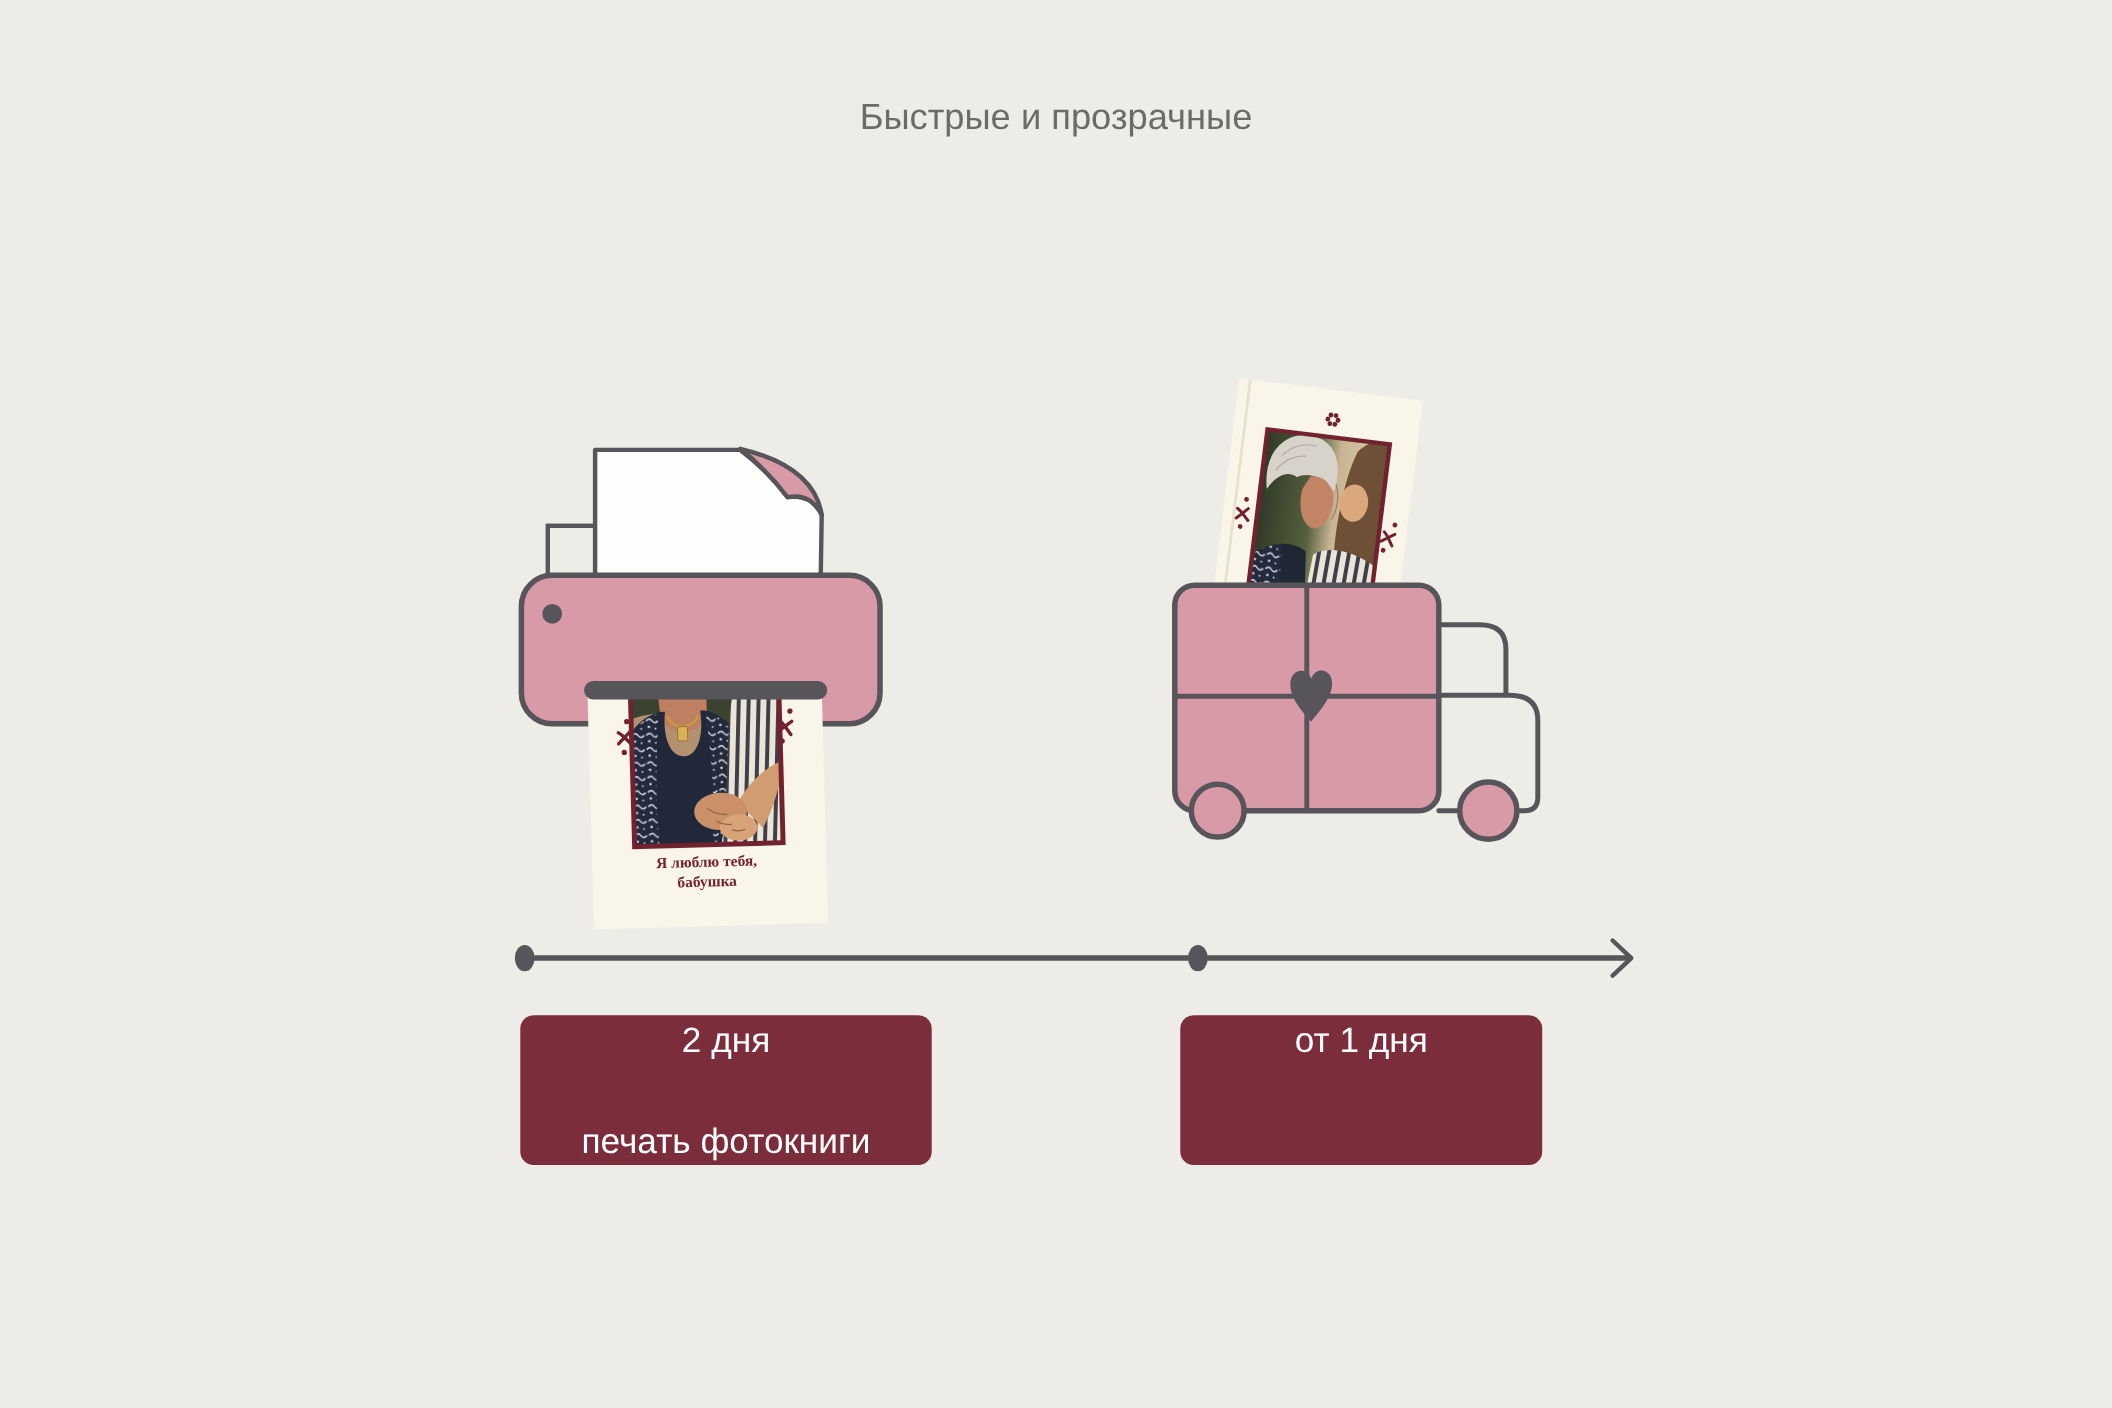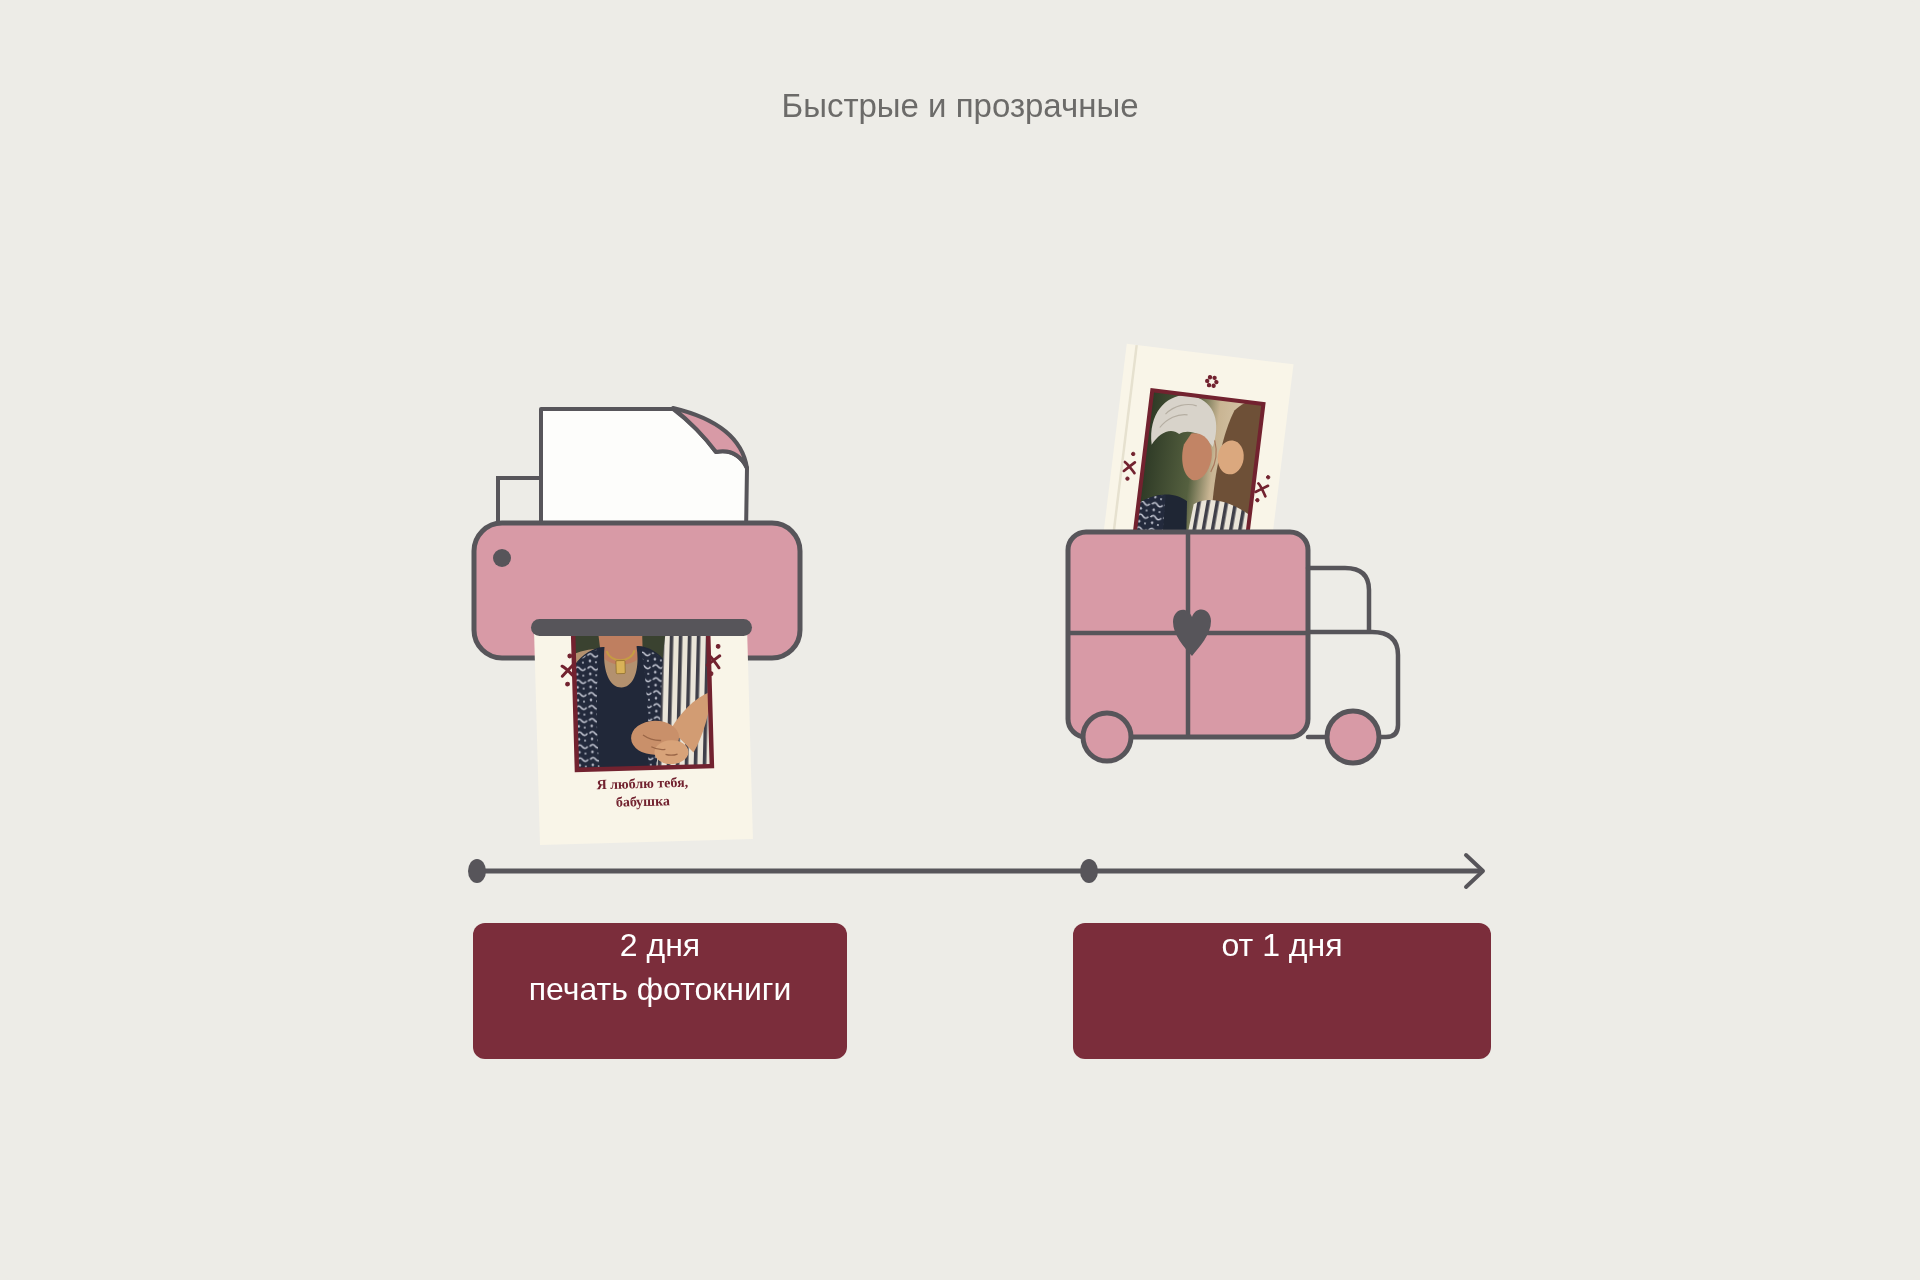--- a/index.html
+++ b/index.html
@@ -24,25 +24,25 @@
   .title{
     position:absolute;top:84px;left:0;width:100%;
     text-align:center;font-size:33px;line-height:44px;
     color:var(--title-text);
   }
   svg.art{position:absolute;left:0;top:0;}
   .badge{
     position:absolute;top:923px;height:136px;
     background:var(--maroon);border-radius:12px;
     color:var(--button-text);
-    display:flex;flex-direction:column;align-items:center;justify-content:flex-start;
+    display:flex;flex-direction:column;align-items:center;justify-content:space-between;
     font-size:32px;line-height:44px;text-align:center;
   }
   .badge-printing{left:473px;width:374px;}
-  .badge-delivery{left:1073px;width:418px;}
+  .badge-delivery{left:1073px;width:329px;}
   .caption{
     font-family:"Liberation Serif", serif;font-weight:bold;
     font-size:14px;fill:var(--maroon-dark);text-anchor:middle;
   }
   .s-gray{stroke:var(--outline-gray);}
   .f-gray{fill:var(--outline-gray);}
   .f-pink{fill:var(--pink);}
   .f-cream{fill:var(--cream);}
   .f-paper{fill:var(--paper-white);}
   .f-maroon-dark{fill:var(--maroon-dark);}

